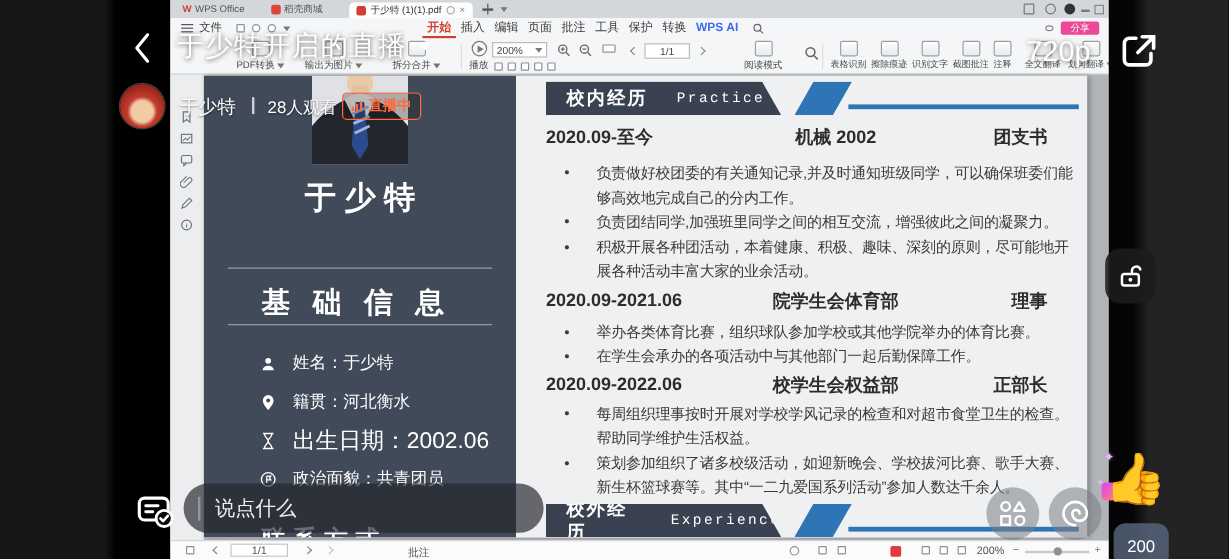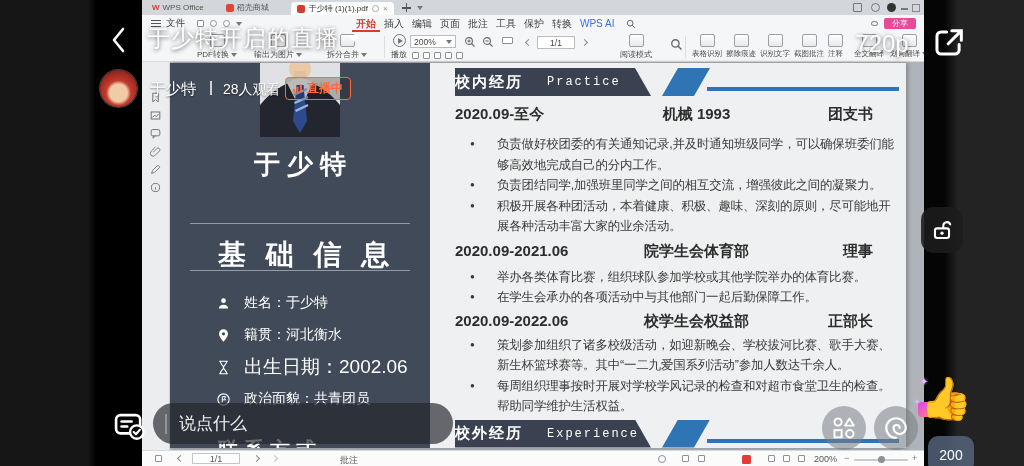--- a/index.html
+++ b/index.html
@@ -20,21 +20,21 @@
   .vsep{position:absolute;top:4px;width:1px;height:22px;background:#dcdee0}
   .carat{display:inline-block;width:0;height:0;border-left:3px solid transparent;border-right:3px solid transparent;border-top:4px solid #777;vertical-align:middle;margin-left:2px}
   #docarea{position:absolute;left:0;top:62px;right:0;bottom:16px;background:#b0b4b8}
   #strip{position:absolute;left:0;top:0;width:28px;bottom:0;background:#ebedef;border-right:1px solid #d8dadc}
   #page{position:absolute;left:28px;top:1px;width:736px;bottom:2px;background:#eef0f1;overflow:hidden;box-shadow:2px 0 4px rgba(0,0,0,.25)}
   #sidebar{position:absolute;left:0;top:0;width:260px;height:100%;background:#414a58;color:#fff}
   .sline{position:absolute;left:20px;right:20px;border-top:1px solid rgba(255,255,255,.45)}
   #content{position:absolute;left:260px;top:0;right:0;bottom:0;color:#3b3b3b;overflow:hidden}
   .banner{position:relative;height:28px;margin-left:25px}
   .banner .dark{position:absolute;left:0;top:0;width:196px;height:100%;background:#3a4150;
-    clip-path:polygon(0 0,calc(100% - 16px) 0,100% 100%,0 100%);display:flex;align-items:center;gap:24px;color:#fff}
+    clip-path:polygon(0 0,calc(100% - 16px) 0,100% 100%,0 100%);display:flex;align-items:center;padding-left:17px;gap:24px;color:#fff}
   .banner .zh{font-size:15px;font-weight:bold;letter-spacing:2px}
   .banner .en{font-size:12px;letter-spacing:2px;font-family:"Liberation Mono","DejaVu Sans Mono",monospace}
   .banner .bluequad{position:absolute;left:207px;top:0;width:48px;height:100%;background:#2f74b5;
     clip-path:polygon(16px 0,100% 0,calc(100% - 16px) 100%,0 100%)}
   .banner .blueline{position:absolute;left:252px;bottom:5px;height:4px;width:192px;background:#2f74b5}
   .hrow{display:flex;margin:9px 33px 0 25px;font-weight:bold;font-size:15px;color:#2d2d2d}
   .hdate{width:165px}.horg{flex:1;text-align:center}.hrole{width:100px;text-align:right}
   .blist{list-style:none}
   .blist li{position:relative;padding:0 10px 0 67px;font-size:12.5px;line-height:20.5px;letter-spacing:-.2px;word-break:break-all;color:#3a3a3a}
   .blist li::before{content:"●";position:absolute;left:40px;top:0;font-size:8px}
@@ -114,21 +114,21 @@
       <span class="carat" style="margin-left:6px"></span>
       <div style="display:flex;margin-left:110px">
         <span class="rtab active">开始</span>
         <span class="rtab">插入</span>
         <span class="rtab">编辑</span>
         <span class="rtab">页面</span>
         <span class="rtab">批注</span>
         <span class="rtab">工具</span>
         <span class="rtab">保护</span>
         <span class="rtab">转换</span>
-        <span class="rtab" style="color:#3b6df0;font-weight:normal">WPS AI</span>
+        <span class="rtab" style="color:#3b6df0;font-weight:bold">WPS AI</span>
       </div>
       <svg width="10" height="10" viewBox="0 0 12 12" style="margin-left:8px">
         <circle cx="5" cy="5" r="3.4" fill="none" stroke="#666" stroke-width="1.2"></circle>
           <path d="M7.6 7.6 L10.6 10.6" stroke="#666" stroke-width="1.2"></path>
       </svg>
       <div style="position:absolute;right:46px;top:6px;width:7px;height:5px;border:1px solid #888;border-radius:50%"></div>
       <div style="position:absolute;right:8px;top:3px;width:32px;height:11px;background:#ec4899;border-radius:2px;color:#fff;font-size:8px;text-align:center;line-height:11px">分享</div>
     </div>
 
     <div id="toolbar">
@@ -245,21 +245,21 @@
             <rect width="80" height="74" fill="#dfe1e4"></rect>
             <ellipse cx="40" cy="6" rx="11" ry="11" fill="#e9c9a6"></ellipse>
             <rect x="34" y="8" width="12" height="10" fill="#e3bf9b"></rect>
             <path d="M0 74 L0 42 Q18 20 40 17 Q62 20 80 42 L80 74 Z" fill="#23262e"></path>
             <path d="M27 20 L40 46 L53 20 Q46 15 40 15 Q34 15 27 20 Z" fill="#f4f4f4"></path>
             <path d="M36.5 22 h7 L47 58 L40 70 L33 58 Z" fill="#2e4a8f"></path>
             <path d="M33.5 32 L47 26 M34.5 40 L48 34 M35.5 48 L48 42" stroke="#9fb6de" stroke-width="2.4"></path>
           </svg>
           <div style="position:absolute;top:84px;width:100%;text-align:center;font-size:26px;font-weight:600;letter-spacing:7px;text-indent:7px">于少特</div>
           <div class="sline" style="top:160px"></div>
-          <div style="position:absolute;top:173px;left:48px;font-size:28px;font-weight:600;letter-spacing:6px">基 础 信 息</div>
+          <div style="position:absolute;top:173px;left:48px;font-size:24px;font-weight:600;letter-spacing:6px">基 础 信 息</div>
           <div class="sline" style="top:207px"></div>
           <div style="position:absolute;top:224px;left:46px;right:8px">
             <div style="display:flex;align-items:center;gap:13px;height:32px;font-size:14px">
               <svg width="15" height="15" viewBox="0 0 24 24">
                   <circle cx="12" cy="7.5" r="3.8" fill="#fff"></circle>
                   <path d="M4.5 20 a7.5 6 0 0 1 15 0 z" fill="#fff"></path>
                 </svg>
               <span>姓名：于少特</span>
             </div>
             <div style="display:flex;align-items:center;gap:13px;height:32px;font-size:14px">
@@ -292,21 +292,21 @@
             <div class="dark">
               <span class="zh">校内经历</span>
               <span class="en">Practice</span>
             </div>
             <div class="bluequad"></div>
             <div class="blueline"></div>
           </div>
 
           <div class="hrow">
             <span class="hdate">2020.09-至今</span>
-            <span class="horg">机械 1993</span>
+            <span class="horg">机械 2002</span>
             <span class="hrole">团支书</span>
           </div>
           <ul class="blist" style="margin-top:10px">
             <li>负责做好校团委的有关通知记录,并及时通知班级同学，可以确保班委们能够高效地完成自己的分内工作。</li>
             <li>负责团结同学,加强班里同学之间的相互交流，增强彼此之间的凝聚力。</li>
             <li>积极开展各种团活动，本着健康、积极、趣味、深刻的原则，尽可能地开展各种活动丰富大家的业余活动。</li>
           </ul>
 
           <div class="hrow" style="margin-top:5px">
             <span class="hdate">2020.09-2021.06</span>
@@ -317,22 +317,22 @@
             <li>举办各类体育比赛，组织球队参加学校或其他学院举办的体育比赛。</li>
             <li>在学生会承办的各项活动中与其他部门一起后勤保障工作。</li>
           </ul>
 
           <div class="hrow" style="margin-top:4px">
             <span class="hdate">2020.09-2022.06</span>
             <span class="horg">校学生会权益部</span>
             <span class="hrole">正部长</span>
           </div>
           <ul class="blist" style="margin-top:4px">
+            <li>每周组织理事按时开展对学校学风记录的检查和对超市食堂卫生的检查。帮助同学维护生活权益。</li>
             <li>策划参加组织了诸多校级活动，如迎新晚会、学校拔河比赛、歌手大赛、新生杯篮球赛等。其中“一二九爱国系列活动”参加人数达千余人。</li>
-            <li>每周组织理事按时开展对学校学风记录的检查和对超市食堂卫生的检查。帮助同学维护生活权益。</li>
           </ul>
 
           <div class="banner" style="margin-top:3px">
             <div class="dark">
               <span class="zh">校外经历</span>
               <span class="en">Experience</span>
             </div>
             <div class="bluequad"></div>
             <div class="blueline"></div>
           </div>

